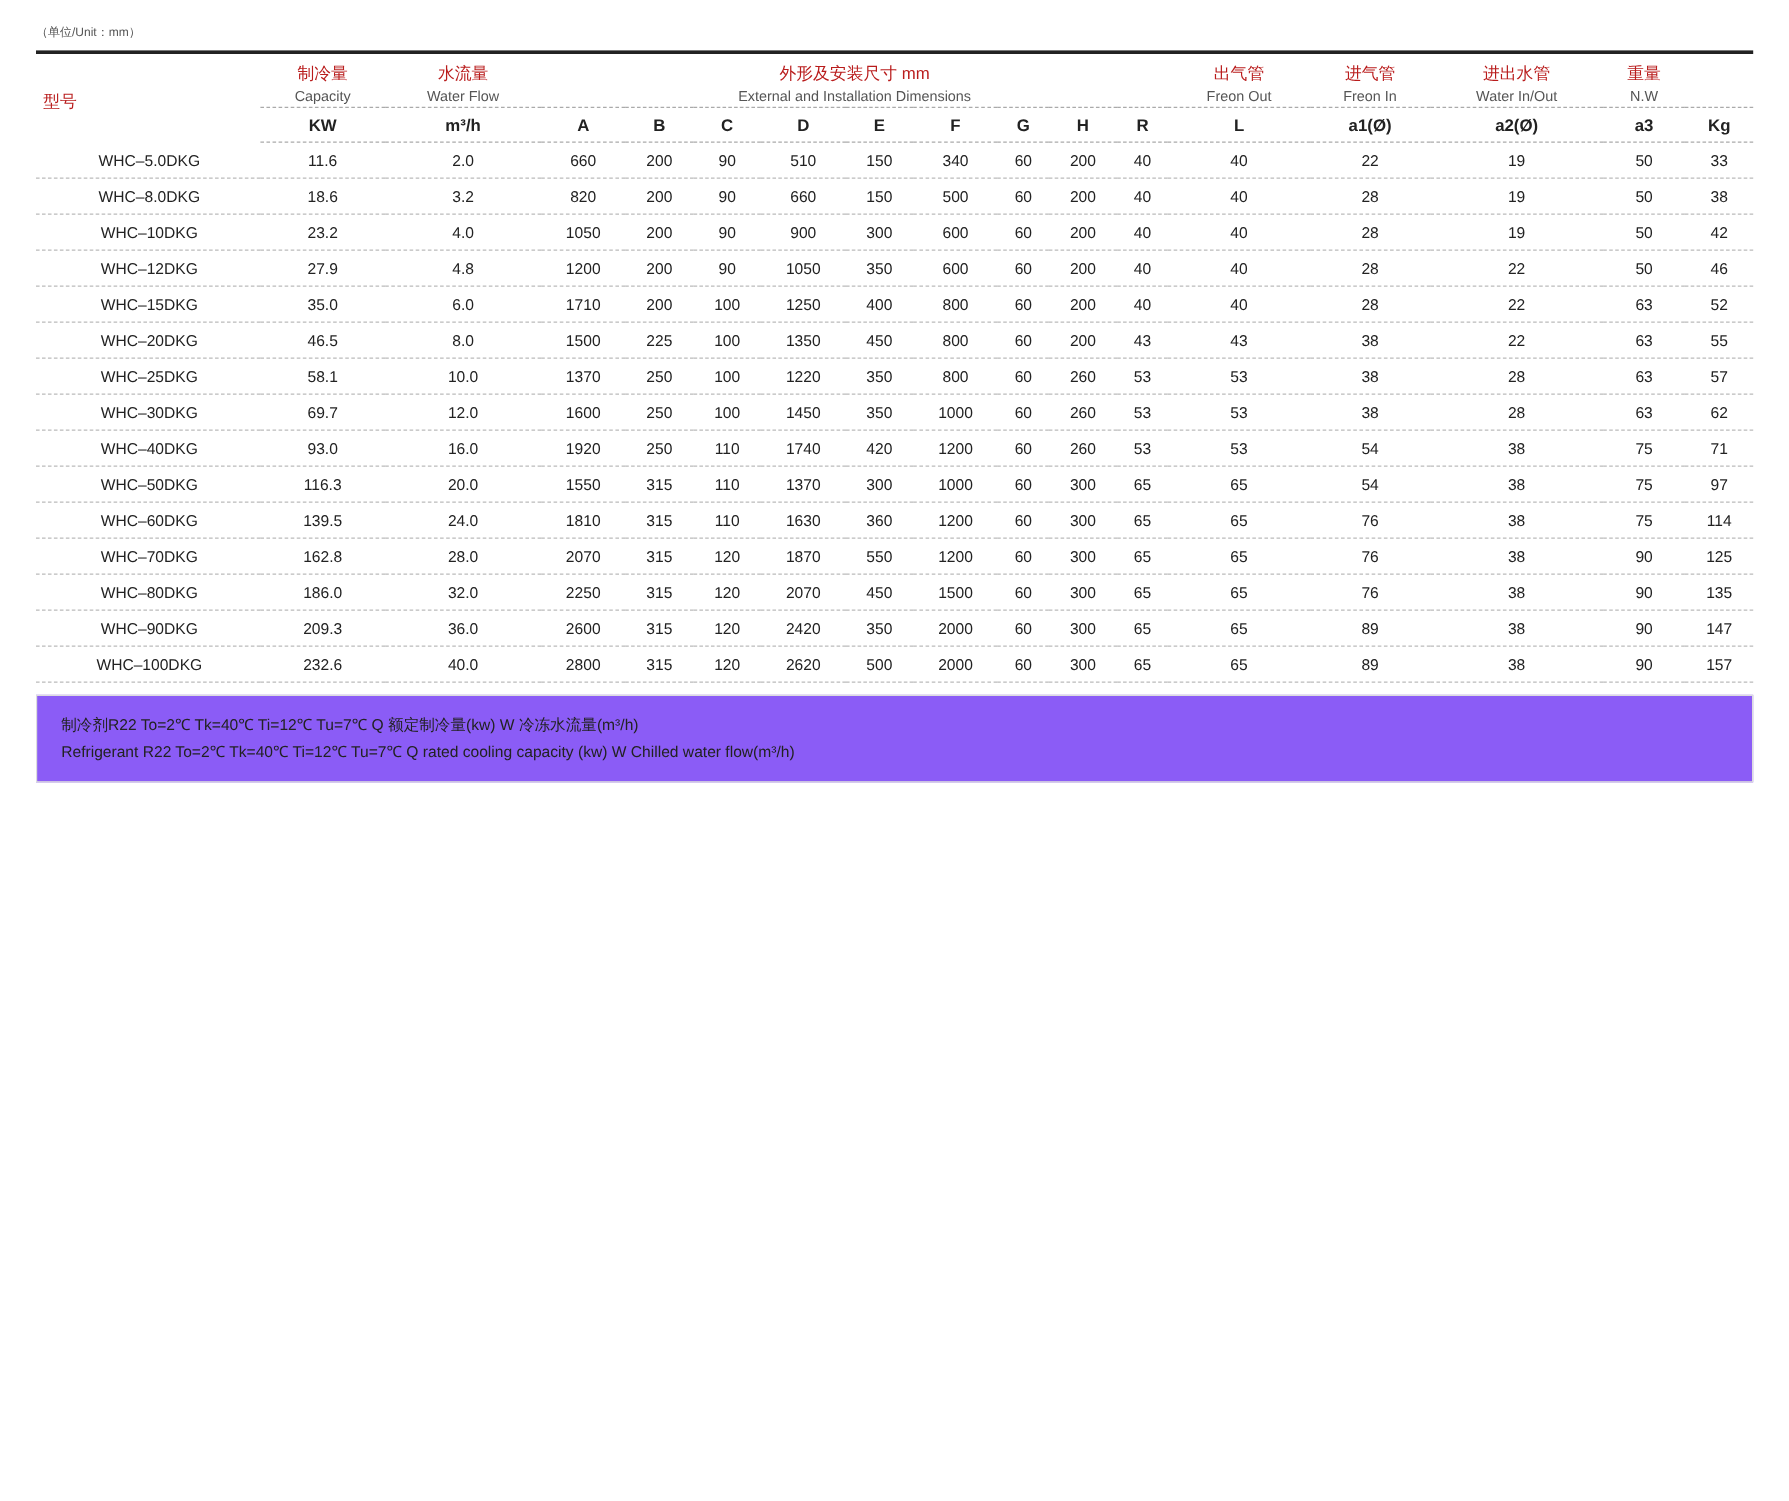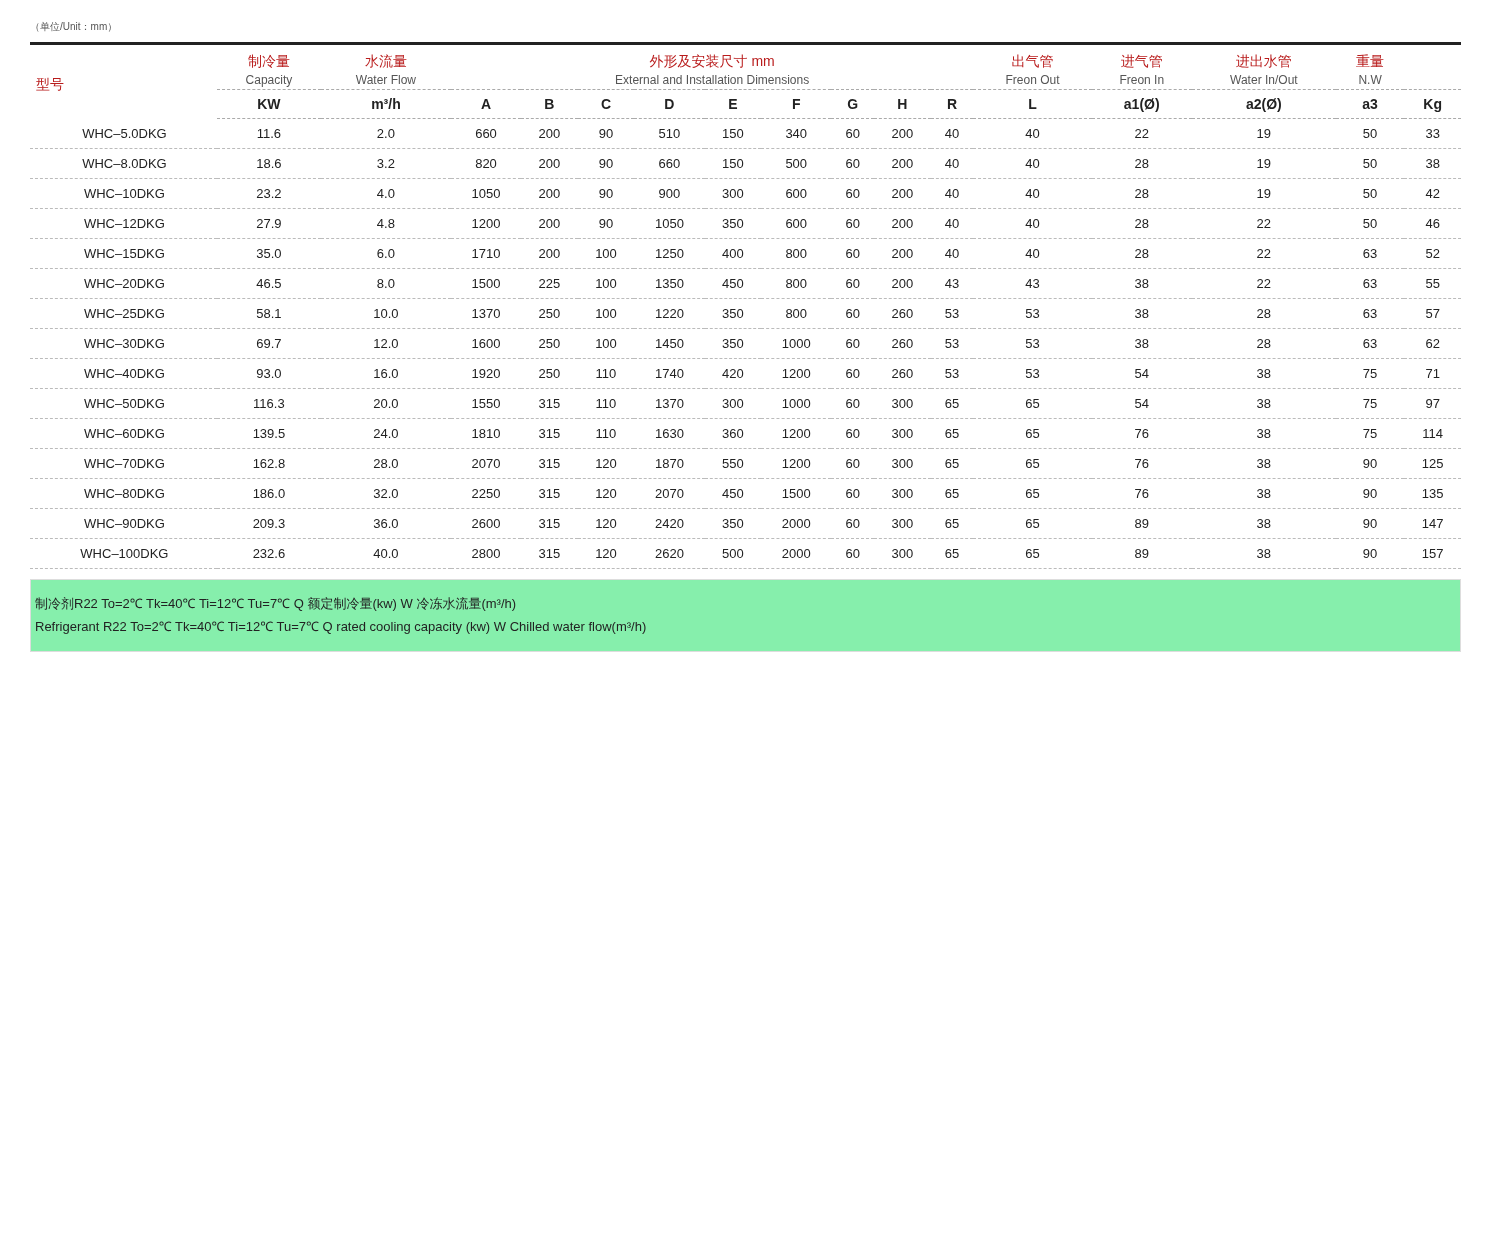--- a/index.html
+++ b/index.html
@@ -68,23 +68,23 @@
       font-size: 13px;
       text-align: center;
       border-bottom: 1px dashed #bbb;
     }
     tbody tr td:first-child {
       text-align: center;
       padding-left: 6px;
     }
     .footer-note {
       margin-top: 10px;
-      background: #86efac;
+      background: #8b5cf6;
       border: 1px solid #ddd;
-      padding: 12px 4px;
+      padding: 12px 20px;
       font-size: 13px;
       line-height: 1.8;
     }
     .th-model { text-align: left; padding-left: 6px !important; }
     .th-span { text-align: center; }
   </style>
 </head>
 <body>
 
 <div class="header-row">

